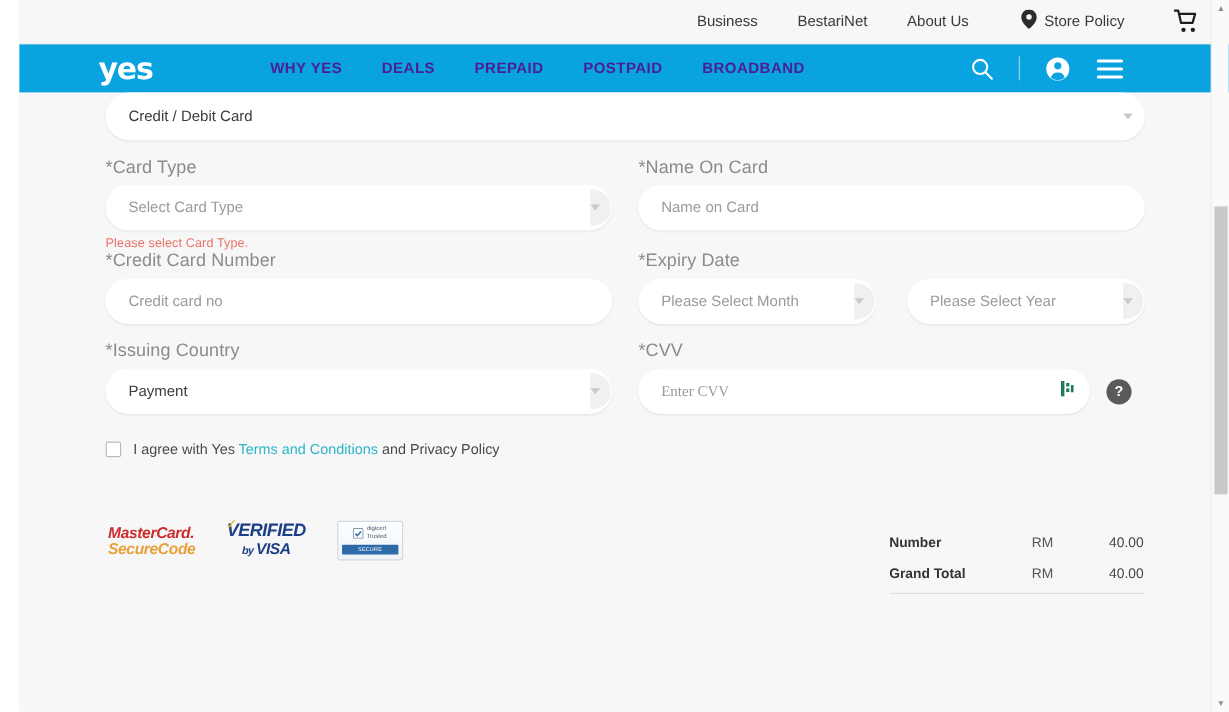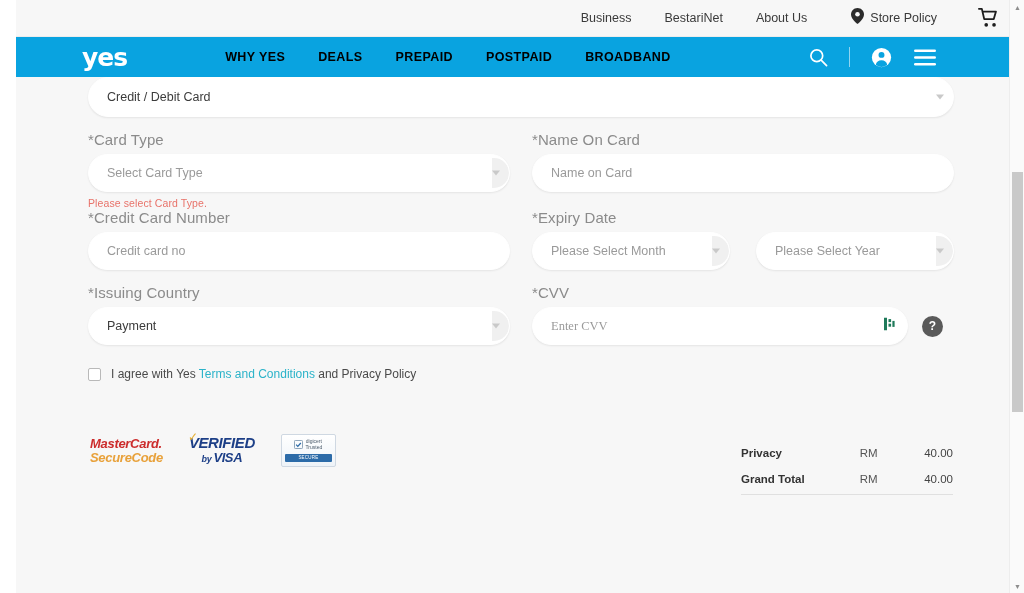--- a/index.html
+++ b/index.html
@@ -75,21 +75,21 @@
     line-height: 1;
     font-family: "DejaVu Sans", sans-serif;
   }
   .navlinks {
     display: flex;
     align-items: center;
     margin-left: 98px;
     gap: 33px;
   }
   .navlink {
-    color: #000000;
+    color: #4c1d95;
     font-size: 12.5px;
     font-weight: bold;
     letter-spacing: 0.4px;
     text-decoration: none;
     white-space: nowrap;
     text-align: center;
   }
   .nav-icons {
     position: absolute;
     right: 78px;
@@ -545,21 +545,21 @@
           </div>
           <div class="dc-bar">SECURE</div>
         </div>
 
       </div>
 
       <div class="totals">
         <table class="totals-table">
           <tbody>
               <tr>
-            <td class="lbl">Privacy</td>
+            <td class="lbl">Number</td>
             <td class="cur">RM</td>
             <td class="amt">40.00</td>
           </tr>
           <tr class="gt end">
             <td class="lbl">Grand Total</td>
             <td class="cur">RM</td>
             <td class="amt">40.00</td>
           </tr>
         </tbody>
           </table>

